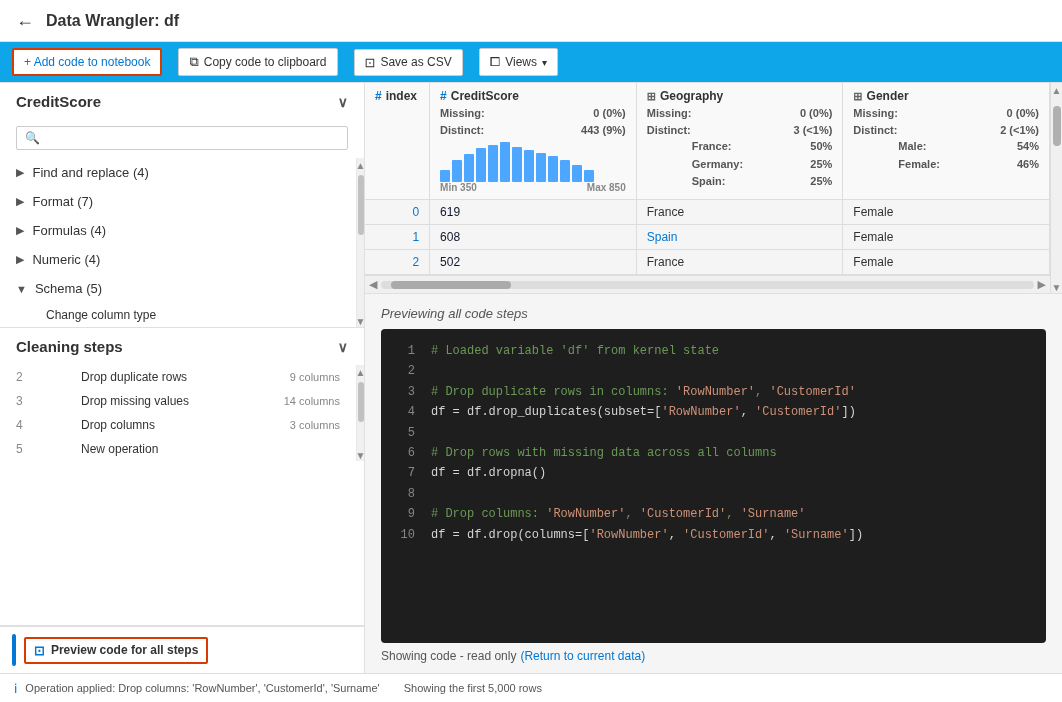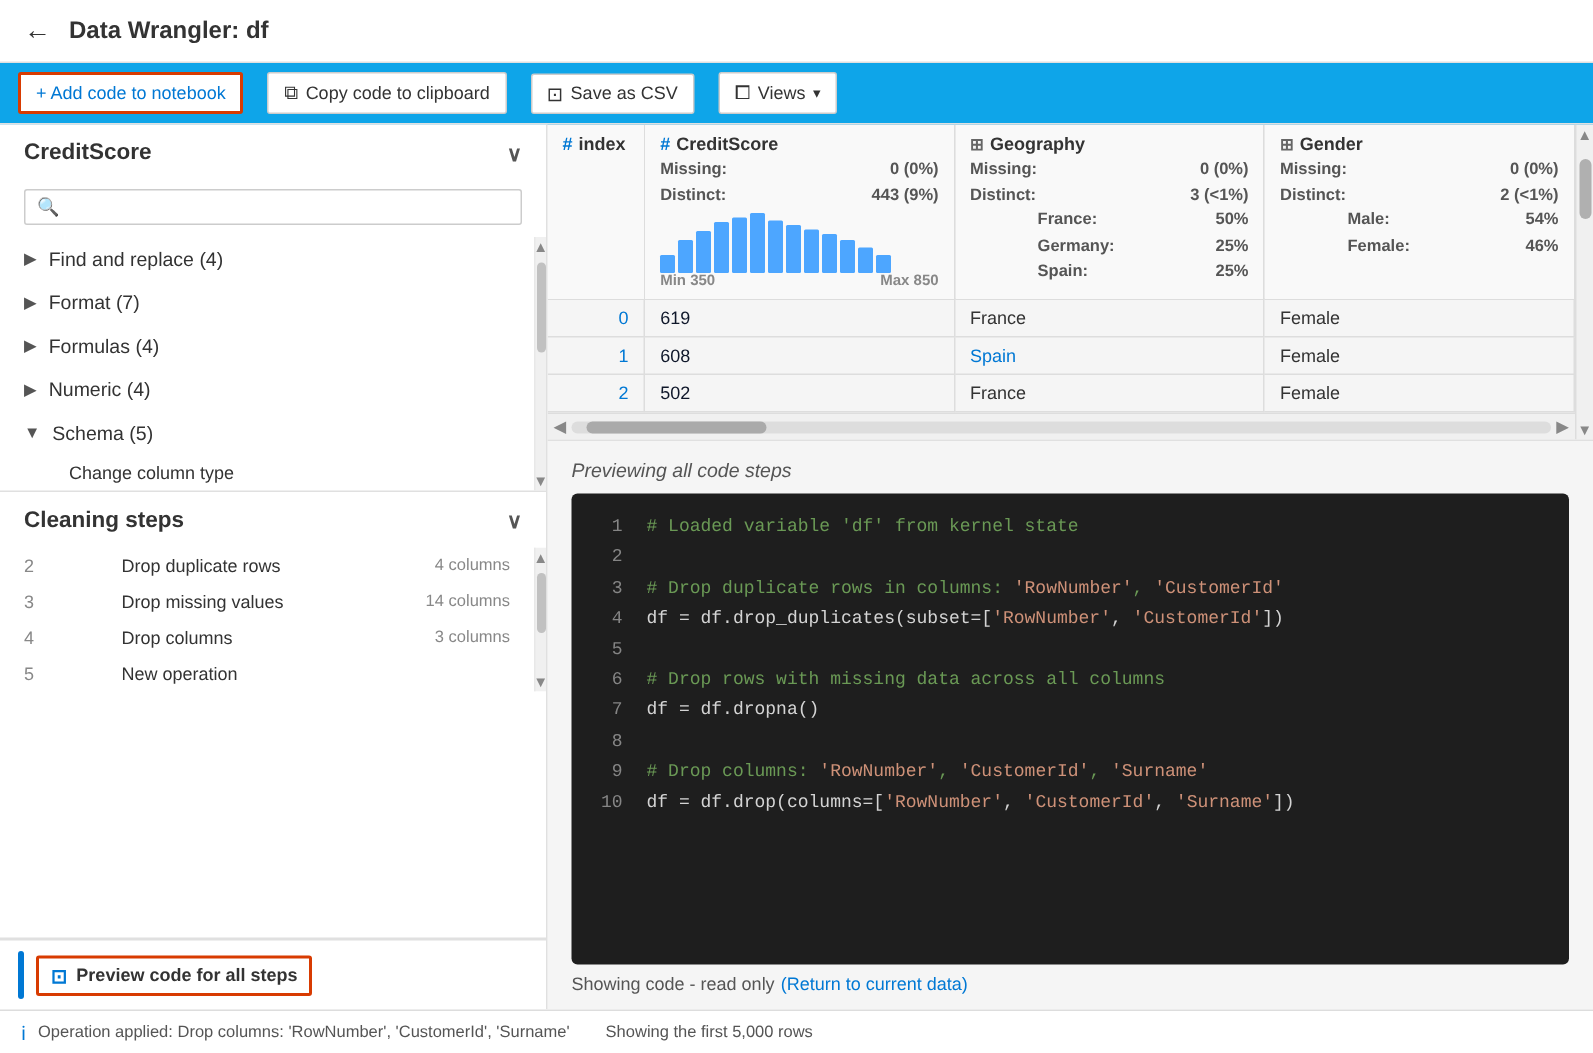--- a/index.html
+++ b/index.html
@@ -181,21 +181,21 @@
     <div class="cleaning-section">
       <div class="section-header">
         <span style="font-size:15px; font-weight:600;">Cleaning steps</span>
         <span class="section-chevron">∨</span>
       </div>
       <div style="display:flex; max-height:170px; overflow:hidden;">
         <div class="cleaning-list" style="flex:1;">
           <div class="cleaning-item">
             <span class="step-num">2</span>
             <span class="step-name">Drop duplicate rows</span>
-            <span class="step-detail">4 columns</span>
+            <span class="step-detail">9 columns</span>
           </div>
           <div class="cleaning-item">
             <span class="step-num">3</span>
             <span class="step-name">Drop missing values</span>
             <span class="step-detail">14 columns</span>
           </div>
           <div class="cleaning-item">
             <span class="step-num">4</span>
             <span class="step-name">Drop columns</span>
             <span class="step-detail">3 columns</span>

